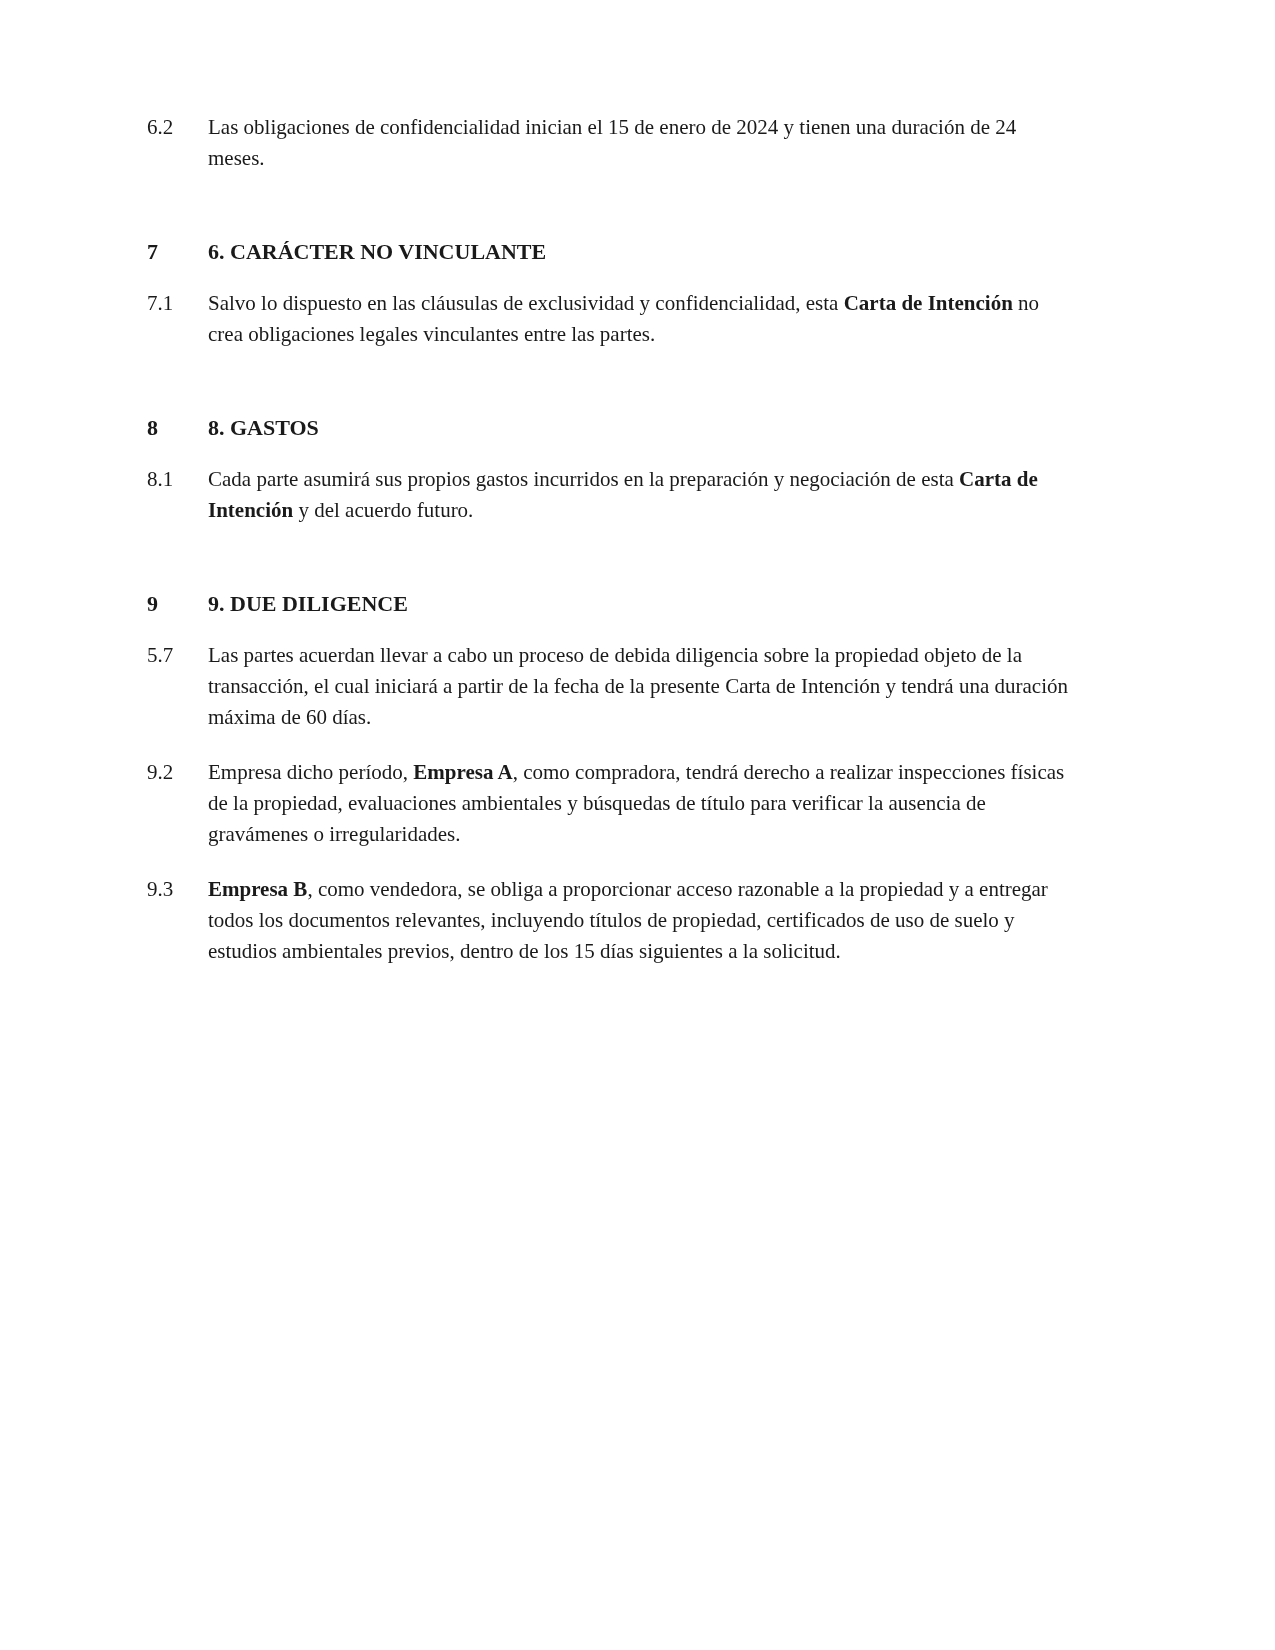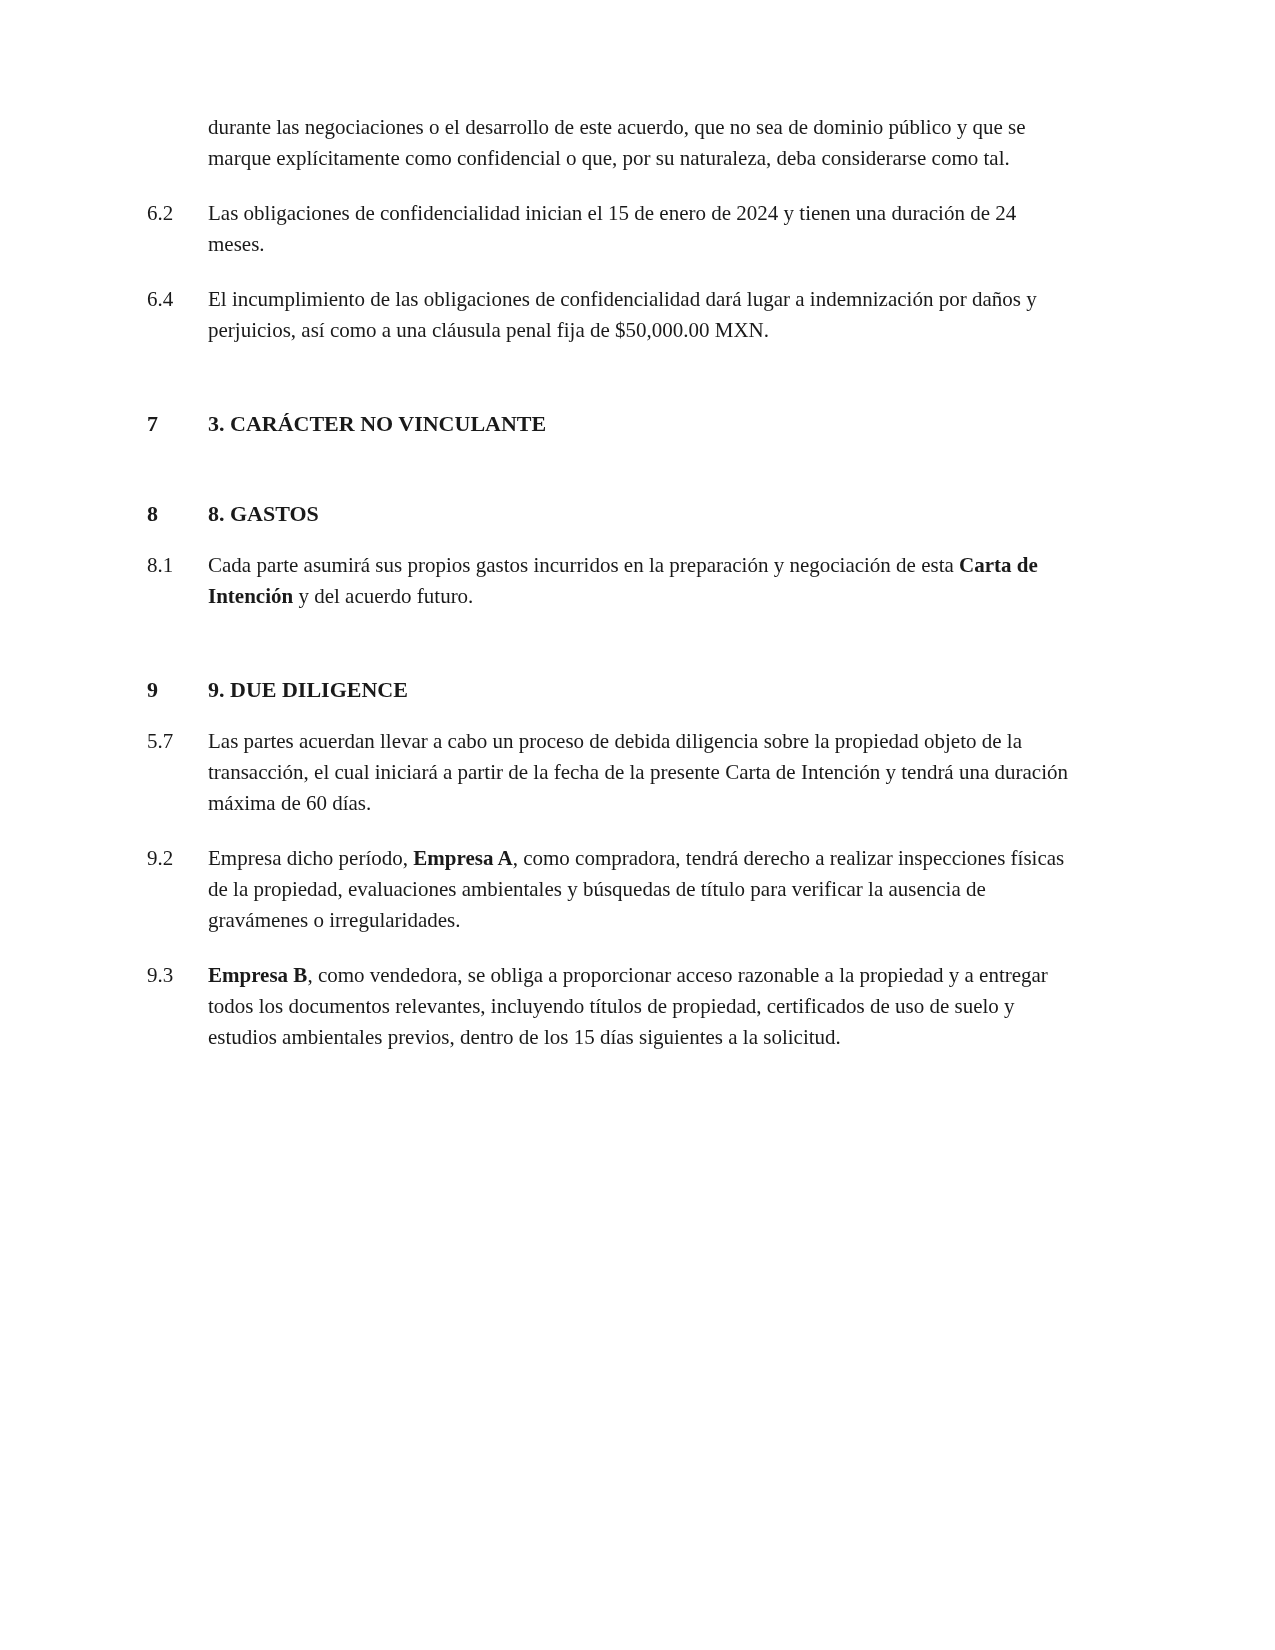--- a/index.html
+++ b/index.html
@@ -58,34 +58,30 @@
   .txt b {
     font-weight: bold;
   }
 </style>
 </head>
 <body style="background: rgb(255, 255, 255); color: rgb(26, 26, 26);">
 
 <div class="page">
   <div class="content" id="doc-content">
       <div class="block clause">
-        <div class="num"></div>
-        <div class="txt"><span>durante las negociaciones o el desarrollo de este acuerdo, que no sea de dominio público y que se marque explícitamente como confidencial o que, por su naturaleza, deba considerarse como tal.</span></div>
-      </div>
-      <div class="block clause">
         <div class="num">6.2</div>
         <div class="txt"><span>Las obligaciones de confidencialidad inician el 15 de enero de 2024 y tienen una duración de 24 meses.</span></div>
       </div>
-      <div class="block clause">
-        <div class="num">6.4</div>
-        <div class="txt"><span>El incumplimiento de las obligaciones de confidencialidad dará lugar a indemnización por daños y perjuicios, así como a una cláusula penal fija de $50,000.00 MXN.</span></div>
-      </div>
       <div class="block heading">
         <div class="num">7</div>
-        <div class="txt">3. CARÁCTER NO VINCULANTE</div>
+        <div class="txt">6. CARÁCTER NO VINCULANTE</div>
+      </div>
+      <div class="block clause">
+        <div class="num">7.1</div>
+        <div class="txt"><span>Salvo lo dispuesto en las cláusulas de exclusividad y confidencialidad, esta </span><b>Carta de Intención</b><span> no crea obligaciones legales vinculantes entre las partes.</span></div>
       </div>
       <div class="block heading">
         <div class="num">8</div>
         <div class="txt">8. GASTOS</div>
       </div>
       <div class="block clause">
         <div class="num">8.1</div>
         <div class="txt"><span>Cada parte asumirá sus propios gastos incurridos en la preparación y negociación de esta </span><b>Carta de Intención</b><span> y del acuerdo futuro.</span></div>
       </div>
       <div class="block heading">

